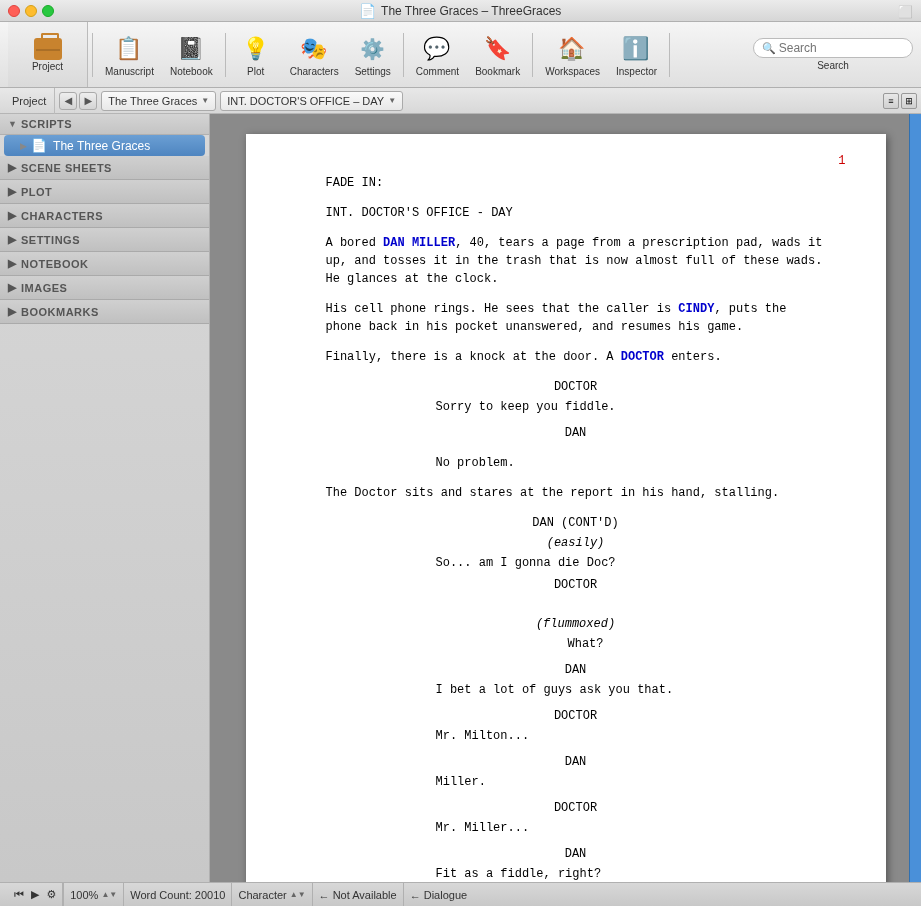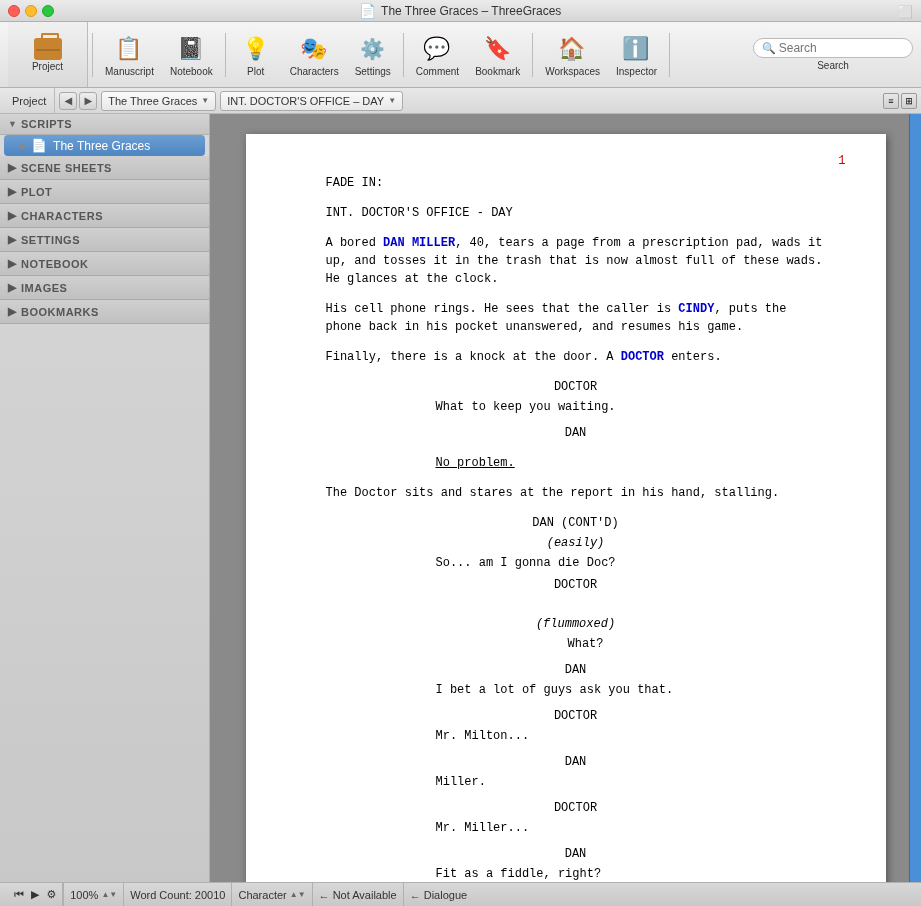--- a/index.html
+++ b/index.html
@@ -514,26 +514,26 @@
       <div class="action">
         His cell phone rings. He sees that the caller is <span class="char-blue">CINDY</span>, puts the phone back in his pocket unanswered, and resumes his game.
       </div>
 
       <div class="action">
         Finally, there is a knock at the door. A <span class="char-blue">DOCTOR</span> enters.
       </div>
 
       <div style="margin-bottom:8px;">
         <div style="text-align:center;margin-bottom:2px;font-family:'Courier New',monospace;font-size:12px;">DOCTOR</div>
-        <div style="margin:0 auto;width:280px;text-align:left;font-family:'Courier New',monospace;font-size:12px;">What to keep you waiting.</div>
+        <div style="margin:0 auto;width:280px;text-align:left;font-family:'Courier New',monospace;font-size:12px;">Sorry to keep you fiddle.</div>
       </div>
 
       <div style="margin-bottom:12px;">
         <div style="text-align:center;margin-bottom:2px;font-family:'Courier New',monospace;font-size:12px;">DAN</div>
-        <div style="margin:12px auto;width:280px;text-align:left;font-family:'Courier New',monospace;font-size:12px;text-decoration:underline;">No problem.</div>
+        <div style="margin:12px auto;width:280px;text-align:left;font-family:'Courier New',monospace;font-size:12px;">No problem.</div>
       </div>
 
       <div class="action">
         The Doctor sits and stares at the report in his hand, stalling.
       </div>
 
       <div style="margin-bottom:4px;">
         <div style="text-align:center;margin-bottom:2px;font-family:'Courier New',monospace;font-size:12px;">DAN (CONT'D)</div>
         <div style="text-align:center;font-style:italic;font-family:'Courier New',monospace;font-size:12px;margin-bottom:2px;">(easily)</div>
         <div style="margin:0 auto;width:280px;text-align:left;font-family:'Courier New',monospace;font-size:12px;">So... am I gonna die Doc?</div>

